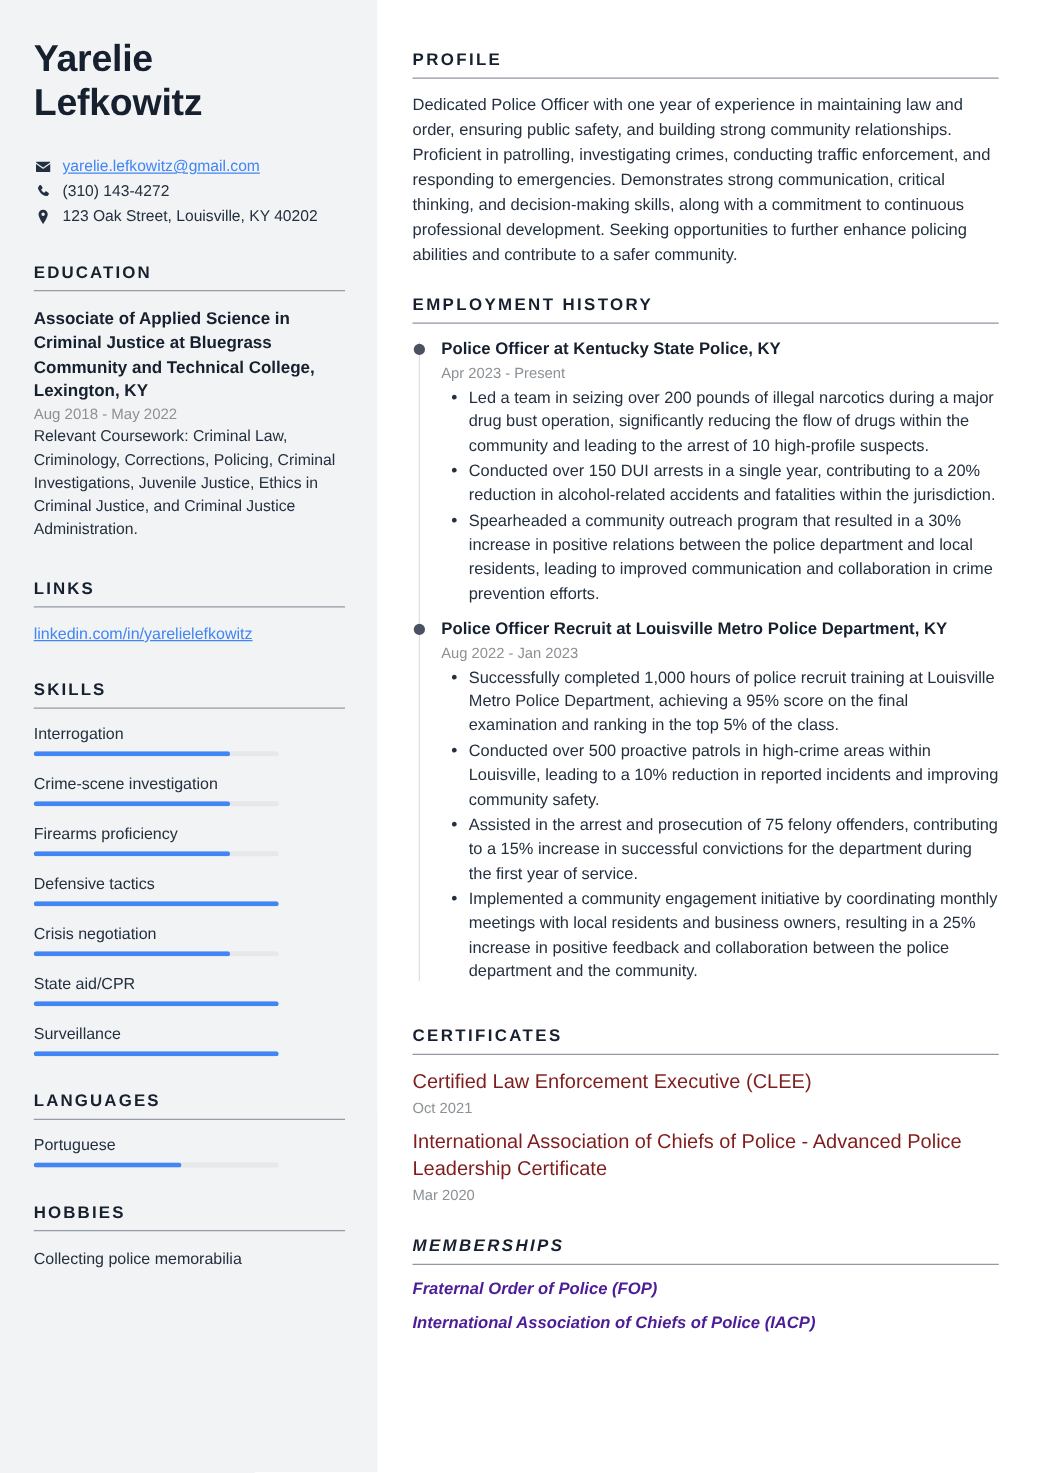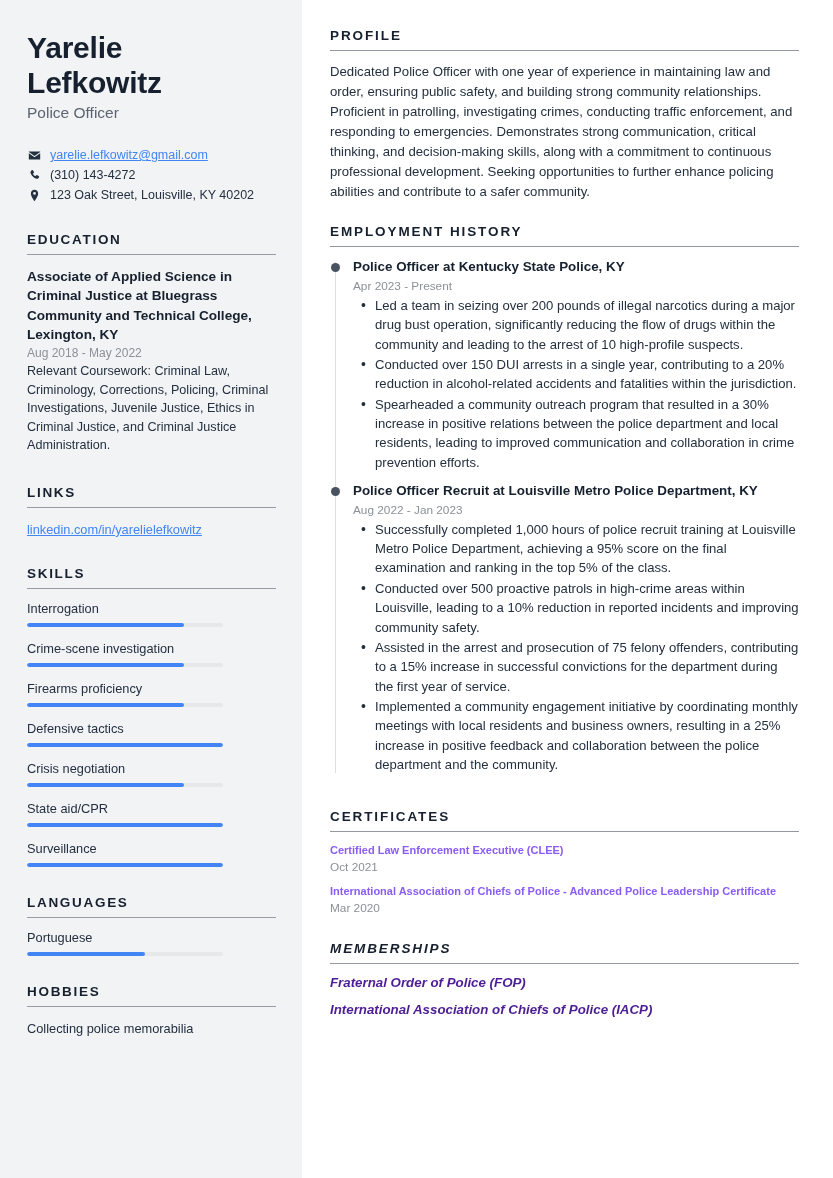--- a/index.html
+++ b/index.html
@@ -65,21 +65,21 @@
   }
   .bar-fill {
     position: absolute; left: 0; top: 0; height: 4px;
     background: #4285f4; border-radius: 3px;
   }
   .hobby { font-size: 12.8px; color: #24303f; line-height: 1.5; }
 
   
   .main {
     flex: 1; height: 890px;
-    padding: 28px 34px 0 28px;
+    padding: 40px 34px 0 28px;
     background: #ffffff;
   }
   .m-section { margin-bottom: 22px; }
   .m-head {
     font-size: 13.5px; font-weight: 700; color: #16202e;
     letter-spacing: 1.9px; text-transform: uppercase; padding-bottom: 7px;
   }
   .m-rule { height: 1px; background: #4a5263; opacity: .6; margin-bottom: 11px; }
   .profile-text {
     font-size: 13.2px; color: #24303f; line-height: 1.52; text-align: left;
@@ -103,40 +103,39 @@
     position: relative; font-size: 13.1px; color: #24303f;
     line-height: 1.48; margin-bottom: 1px; padding-left: 1px;
   }
   .job-bullets li::before {
     content: "•"; position: absolute; left: -13px; top: -1px;
     color: #24303f; font-size: 14px;
   }
 
   .cert { margin-bottom: 10px; }
   .cert:last-child { margin-bottom: 0; }
-  .cert-title { font-size: 11px; font-weight: 700; color: #8b5cf6; line-height: 1.38; }
+  .cert-title { font-size: 16px; font-weight: 400; color: #7f1d1d; line-height: 1.38; }
   .cert-date { font-size: 11.8px; color: #8c9196; margin-top: 2px; }
   .member { font-size: 13.3px; font-weight: 700; color: #4c1d95; margin-bottom: 12px; }
   .member:last-child { margin-bottom: 0; }
   .mt-extra { margin-top: 34px; }
   .mt-extra2 { margin-top: 26px; font-style: italic; }
 </style>
 </head>
 <body>
 
 <div class="page">
 
   <aside class="sidebar">
 
     <div>
       <div class="name">
         <div>Yarelie</div>
         <div>Lefkowitz</div>
       </div>
-      <div class="job-title">Police Officer</div>
     </div>
 
     <div class="contact">
       <div class="contact-row">
         <span class="ico">
           <svg width="13" height="13" viewBox="0 0 16 16">
               <path fill="currentColor" d="M1.5 3h13c.3 0 .5.2.5.5v.2L8 8.6 1 3.7v-.2c0-.3.2-.5.5-.5zM1 5.1l6.7 4.7c.2.1.4.1.6 0L15 5.1v7.4c0 .3-.2.5-.5.5h-13c-.3 0-.5-.2-.5-.5V5.1z"></path>
             </svg>
         </span>
         <a href="#">yarelie.lefkowitz@gmail.com</a>

